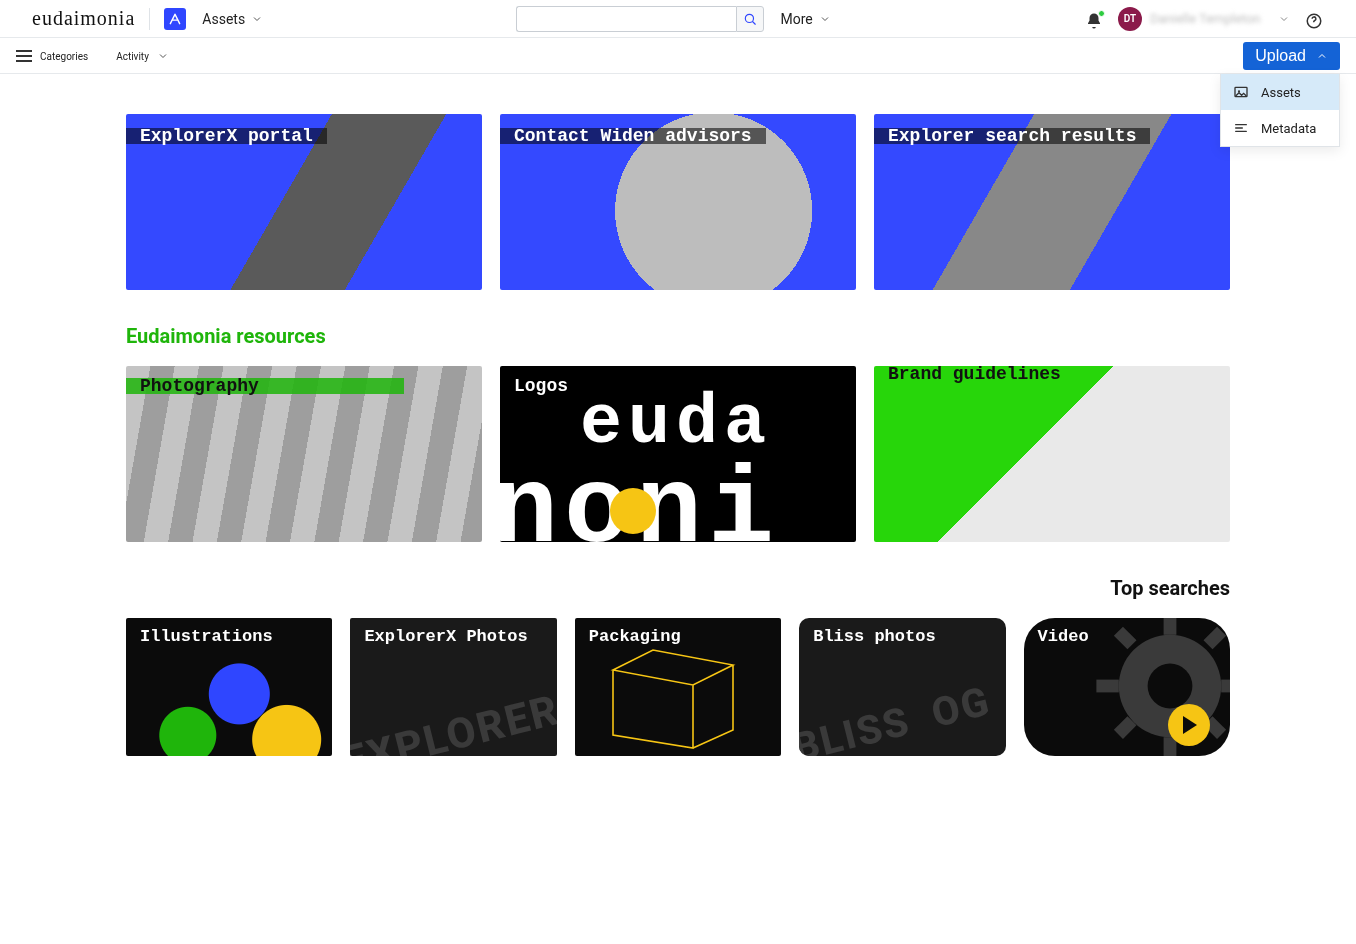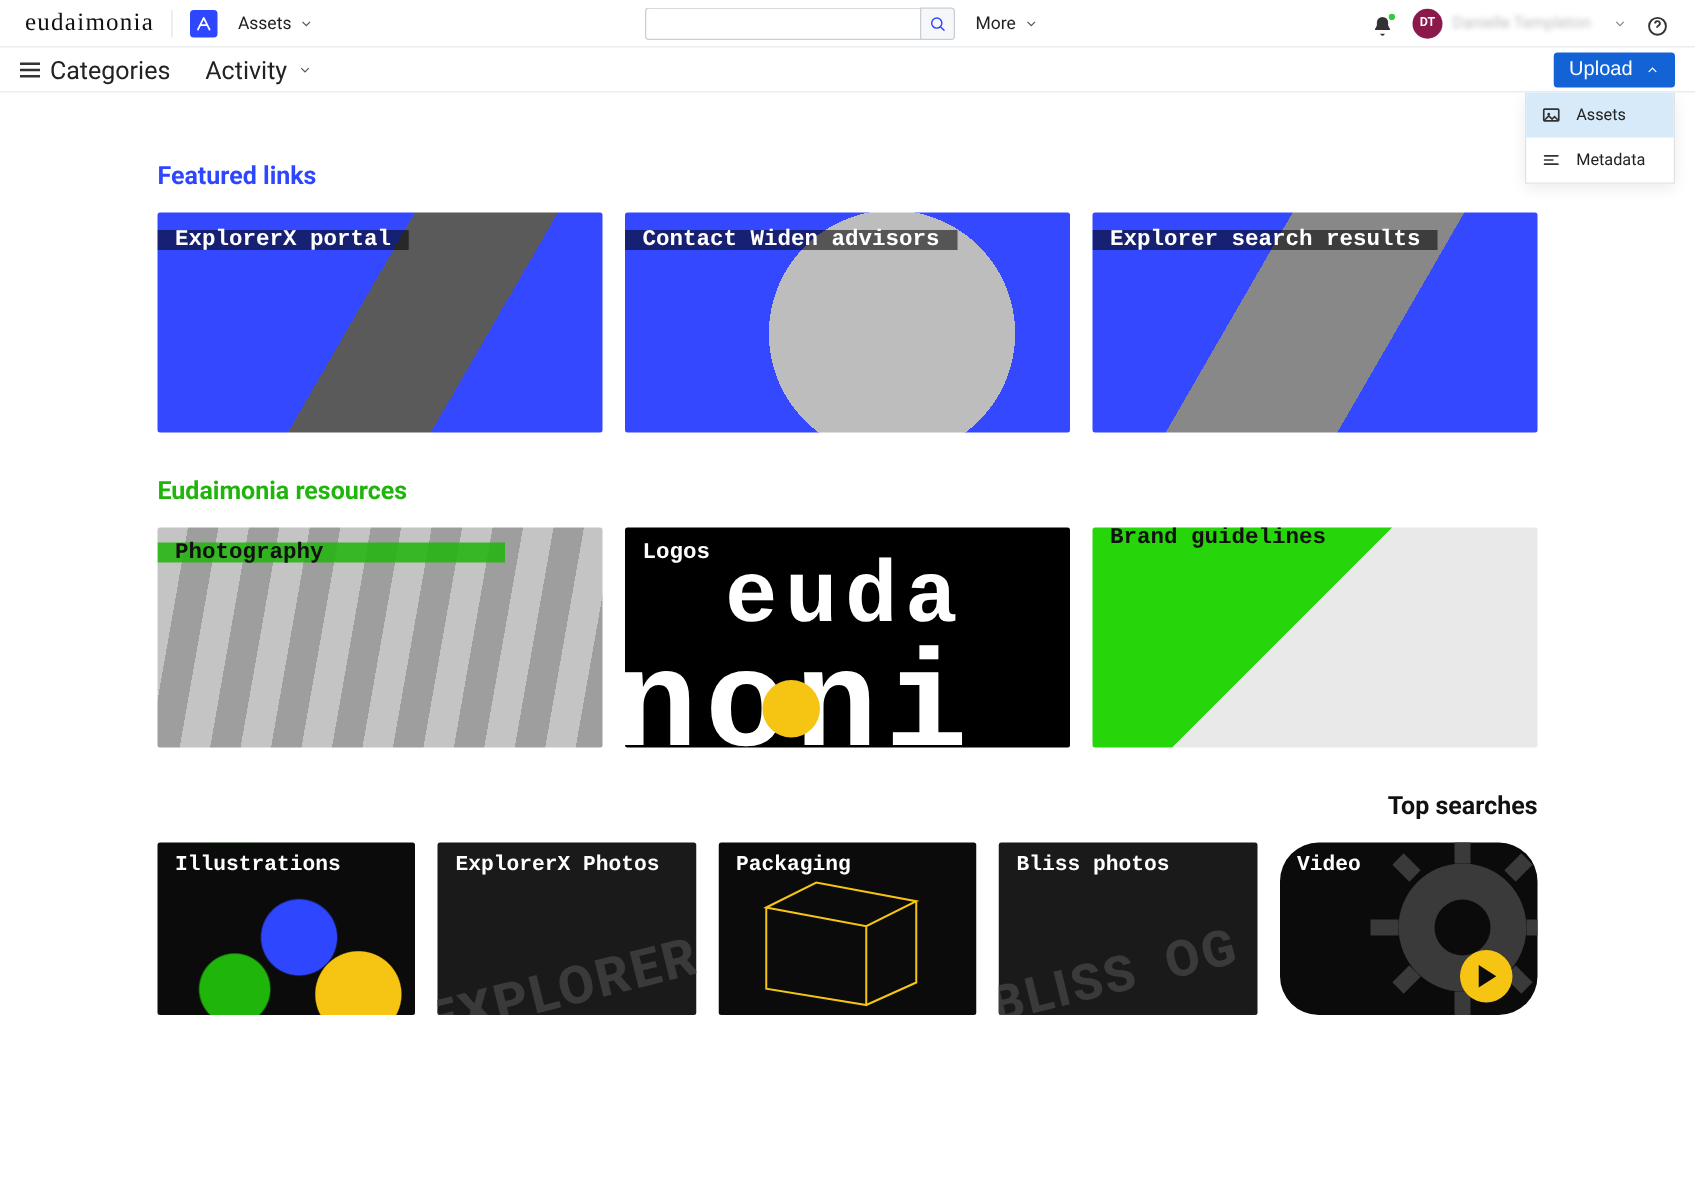--- a/index.html
+++ b/index.html
@@ -1,19 +1,19 @@
 <!DOCTYPE html>
 <html><head>
 <meta charset="utf-8">
 <style>
   * { box-sizing: border-box; margin: 0; padding: 0; }
   body { font-family: -apple-system, BlinkMacSystemFont, "Segoe UI", Roboto, Arial, sans-serif; background: #fff; color: #222; }
   
   .topbar {
-    display: flex; align-items: center; height: 38px; padding: 0 20px;
+    display: flex; align-items: center; height: 38px; padding: 0 32px;
     border-bottom: 1px solid #e6e9ec; position: relative;
   }
   .logo { font-family: Georgia, "Times New Roman", serif; font-weight: 500; font-size: 20px; letter-spacing: 1px; color: #111; }
   .vsep { width: 1px; height: 22px; background: #dfe3e7; margin: 0 14px; }
   .app-badge { width: 22px; height: 22px; background: #2f46ff; border-radius: 3px; display:flex; align-items:center; justify-content:center; margin-right:12px;}
   .app-badge svg { width:14px; height:14px; }
   .nav-item { display:flex; align-items:center; gap:6px; font-size:14px; color:#222; cursor:pointer; padding:6px 4px;}
   .nav-item svg { width:12px; height:12px; }
   .center-area { flex:1; display:flex; align-items:center; justify-content:center; gap:12px;}
   .search-wrap { display:flex; align-items:center; }
@@ -25,21 +25,21 @@
   .icon-btn svg { width:18px; height:18px; }
   .notif-dot { position:absolute; top:-1px; right:-1px; width:7px; height:7px; background:#2ecc40; border-radius:50%; border:1px solid #fff;}
   .avatar { width:24px; height:24px; border-radius:50%; background:#8b1a4a; color:#fff; font-size:10px; font-weight:600; display:flex; align-items:center; justify-content:center;}
   .user-chip { display:flex; align-items:center; gap:8px; cursor:pointer;}
   .user-name { font-size:13px; color:#c0c0c0; filter: blur(2px); width:120px; white-space:nowrap; overflow:hidden;}
   
   .secbar {
     display:flex; align-items:center; height:36px; padding:0 16px; border-bottom:1px solid #e6e9ec; position:relative;
   }
   .secbar-left { display:flex; align-items:center; gap:28px;}
-  .sec-item { display:flex; align-items:center; gap:8px; font-size:20px; color:#222; cursor:pointer;}
+  .sec-item { display:flex; align-items:flex-end; gap:8px; font-size:10px; color:#222; cursor:pointer;}
   .hamburger { width:16px; height:12px; display:flex; flex-direction:column; justify-content:space-between;}
   .hamburger span { height:2px; background:#333; display:block;}
   .spacer { flex:1; }
   .upload-btn {
     background:#1463d6; color:#fff; border:none; height:28px; padding:0 12px; border-radius:3px;
     display:flex; align-items:center; gap:10px; font-size:16px; cursor:pointer;
   }
   .upload-btn svg { width:12px; height:12px; }
   
   .upload-menu {
@@ -89,21 +89,21 @@
       radial-gradient(circle at 55% 55%, #2f46ff 0 30px, transparent 31px),
       radial-gradient(circle at 78% 88%, #f6c514 0 34px, transparent 35px);
   }
   .cat-explorer { background:#1a1a1a; }
   .cat-explorer::after{
     content:"EXPLORER"; position:absolute; left:-10px; bottom:-4px; color:#3a3a3a;
     font-size:42px; font-weight:800; transform:rotate(-14deg); letter-spacing:2px;
   }
   .cat-pack { background:#0b0b0b; }
   .cat-pack svg { position:absolute; left:18px; bottom:6px; width:170px; height:110px; stroke:#f6c514; fill:none; stroke-width:1.6;}
-  .cat-bliss { background:#1a1a1a;}
+  .cat-bliss { background:#1a1a1a;border-radius:10px;}
   .cat-bliss::after{
     content:"BLISS  OG"; position:absolute; left:-8px; bottom:8px; color:#3a3a3a;
     font-size:40px; font-weight:800; transform:rotate(-14deg); letter-spacing:2px; white-space:pre;
   }
   .cat-video { background:#0b0b0b;border-radius:31px;}
   .cat-video .gear { position:absolute; right:-20px; top:-12px; width:160px; height:160px; }
   .cat-video .play { position:absolute; right:20px; bottom:10px; width:42px; height:42px; border-radius:50%; background:#f6c514; display:flex; align-items:center; justify-content:center;}
   .cat-video .play::after{ content:""; border-left:14px solid #0b0b0b; border-top:9px solid transparent; border-bottom:9px solid transparent; margin-left:3px;}
   
   .bg-res-photo .chip-green { width:78%; }
@@ -209,21 +209,20 @@
       <svg viewBox="0 0 24 24" class="mi-icon" fill="none" stroke="#333" stroke-width="2" stroke-linecap="round">
           <path d="M4 7h16M4 12h10M4 17h16"></path>
         </svg>
       <span>Metadata</span>
     </div>
   </div>
 </div>
 
 <div class="main">
 
-  <div class="section-title title-blue">Featured links</div>
   <div class="row3">
     <div class="card bg-featured-1">
       <div class="label-bar chip-dark">ExplorerX portal</div>
     </div>
     <div class="card bg-featured-3">
       <div class="label-bar chip-dark">Contact Widen advisors</div>
     </div>
     <div class="card bg-featured-2">
       <div class="label-bar chip-dark">Explorer search results</div>
     </div>

